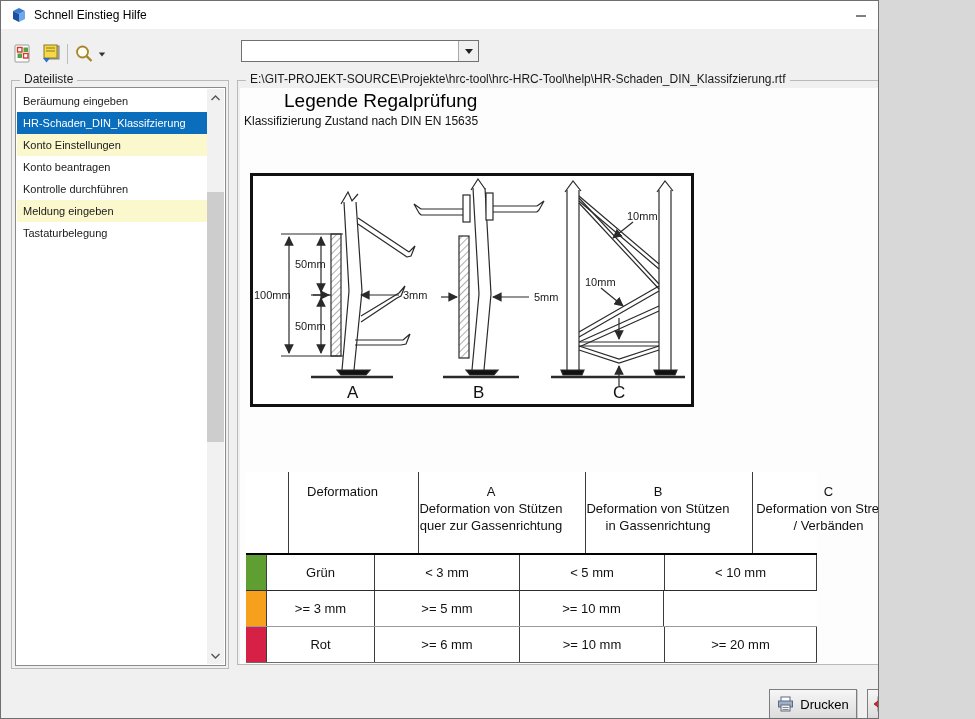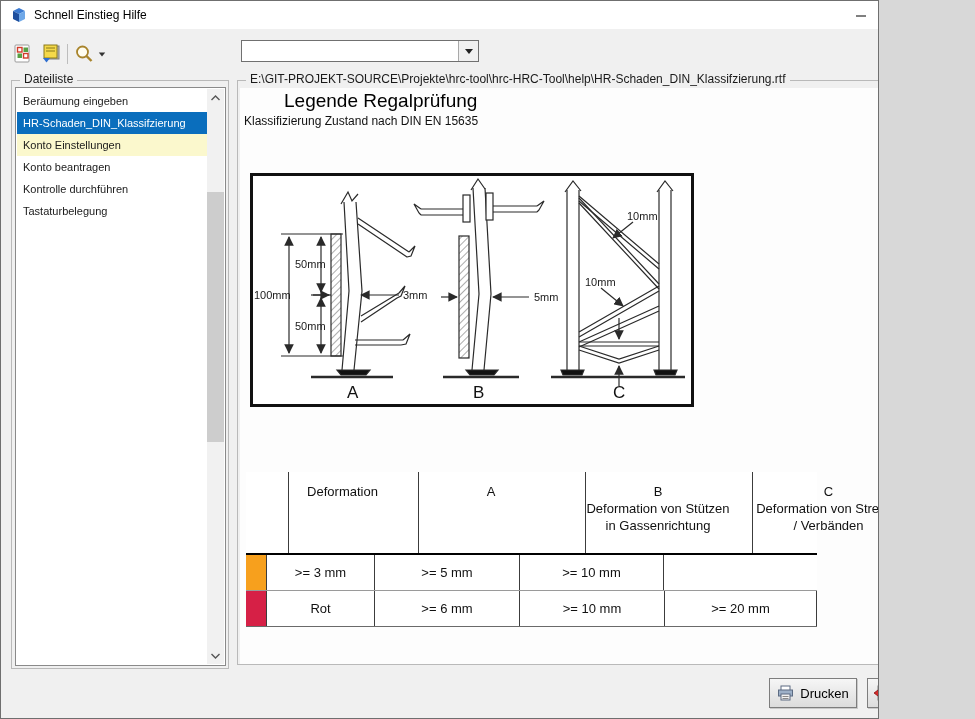--- a/index.html
+++ b/index.html
@@ -54,21 +54,21 @@
   .cell { display:flex; align-items:center; justify-content:center; text-align:center; border-right:0; }
   .vline { border-left:1px solid #3c3c3c; }
   .rline { border-right:1px solid #3c3c3c; }
   .thead .cell { align-items:flex-start; padding-top:11px; line-height:17px; }
   .head-bottom { border-bottom:2px solid #000; }
   .sep1 { border-bottom:1px solid #2c2c2c; }
   .sep2 { border-bottom:1px solid #9a9a9a; }
   .sep3 { border-bottom:1px solid #6a6a6a; }
   .swatch { width:20px; }
   
-  .footer-btn { position:absolute; height:30px; border:1px solid #7d7d7d; background:linear-gradient(#f6f6f6,#dcdcdc); display:flex; align-items:center; justify-content:center; gap:6px; font-size:13px; color:#000; box-shadow:1px 1px 0 #c9c9c9; }
+  .footer-btn { position:absolute; height:30px; border:1px solid #7d7d7d; background:linear-gradient(#f6f6f6,#dcdcdc); display:flex; align-items:center; justify-content:center; gap:6px; font-size:13px; color:#000; box-shadow:1px 1px 0 #c9c9c9;margin-top:11px; }
   #print-btn { left:768px; top:677px; width:88px; }
   #close-btn-footer { left:866px; top:677px; width:92px; }
   svg text { font-family:"Liberation Sans",sans-serif; }
 </style>
 </head>
 <body>
 
 <div id="window">
 
   <div class="titlebar">
@@ -135,20 +135,21 @@
 
   <div class="groupbox" id="sidebar-gb">
     <span class="gb-label">Dateiliste</span>
     <div class="listbox">
       <div class="list-items">
         <div class="list-item hl-none">Beräumung eingeben</div>
         <div class="list-item hl-selected">HR-Schaden_DIN_Klassifzierung</div>
         <div class="list-item hl-yellow">Konto Einstellungen</div>
         <div class="list-item hl-none">Konto beantragen</div>
         <div class="list-item hl-none">Kontrolle durchführen</div>
+        <div class="list-item hl-yellow">Meldung eingeben</div>
         <div class="list-item hl-none">Tastaturbelegung</div>
       </div>
       <div class="scrollbar">
         <div class="sb-btn sb-up">
           <svg width="9" height="6" viewBox="0 0 9 6">
               <polyline points="0.5,5 4.5,1 8.5,5" fill="none" stroke="#555" stroke-width="1.4"></polyline>
             </svg>
         </div>
         <div class="sb-thumb" style="top:103px; height:250px;"></div>
         <div class="sb-btn sb-down">
@@ -253,35 +254,43 @@
           </svg>
         </div>
 
         <div class="dtable">
           <div class="trow thead head-bottom">
             <div class="cell swatch"></div>
             <div class="cell vline">Deformation</div>
             <div class="cell vline">
               <div>
                   <div>A</div>
+                  <div>Deformation von Stützen quer zur Gassenrichtung</div>
                 </div>
             </div>
             <div class="cell vline">
               <div>
                   <div>B</div>
                   <div>Deformation von Stützen in Gassenrichtung</div>
                 </div>
             </div>
             <div class="cell vline rline">
               <div>
                   <div>C</div>
                   <div>Deformation von Streben / Verbänden</div>
                 </div>
             </div>
           </div>
+          <div class="trow tdata sep1">
+            <div class="cell swatch" style="background-color: rgb(95, 158, 49);"></div>
+            <div class="cell vline">Grün</div>
+            <div class="cell vline">&lt; 3 mm</div>
+            <div class="cell vline">&lt; 5 mm</div>
+            <div class="cell vline rline">&lt; 10 mm</div>
+          </div>
           <div class="trow tdata sep2">
             <div class="cell swatch" style="background-color: rgb(247, 160, 29);"></div>
             <div class="cell vline">&gt;= 3 mm</div>
             <div class="cell vline">&gt;= 5 mm</div>
             <div class="cell vline rline">&gt;= 10 mm</div>
           </div>
           <div class="trow tdata sep3">
             <div class="cell swatch" style="background-color: rgb(214, 32, 70);"></div>
             <div class="cell vline">Rot</div>
             <div class="cell vline">&gt;= 6 mm</div>

